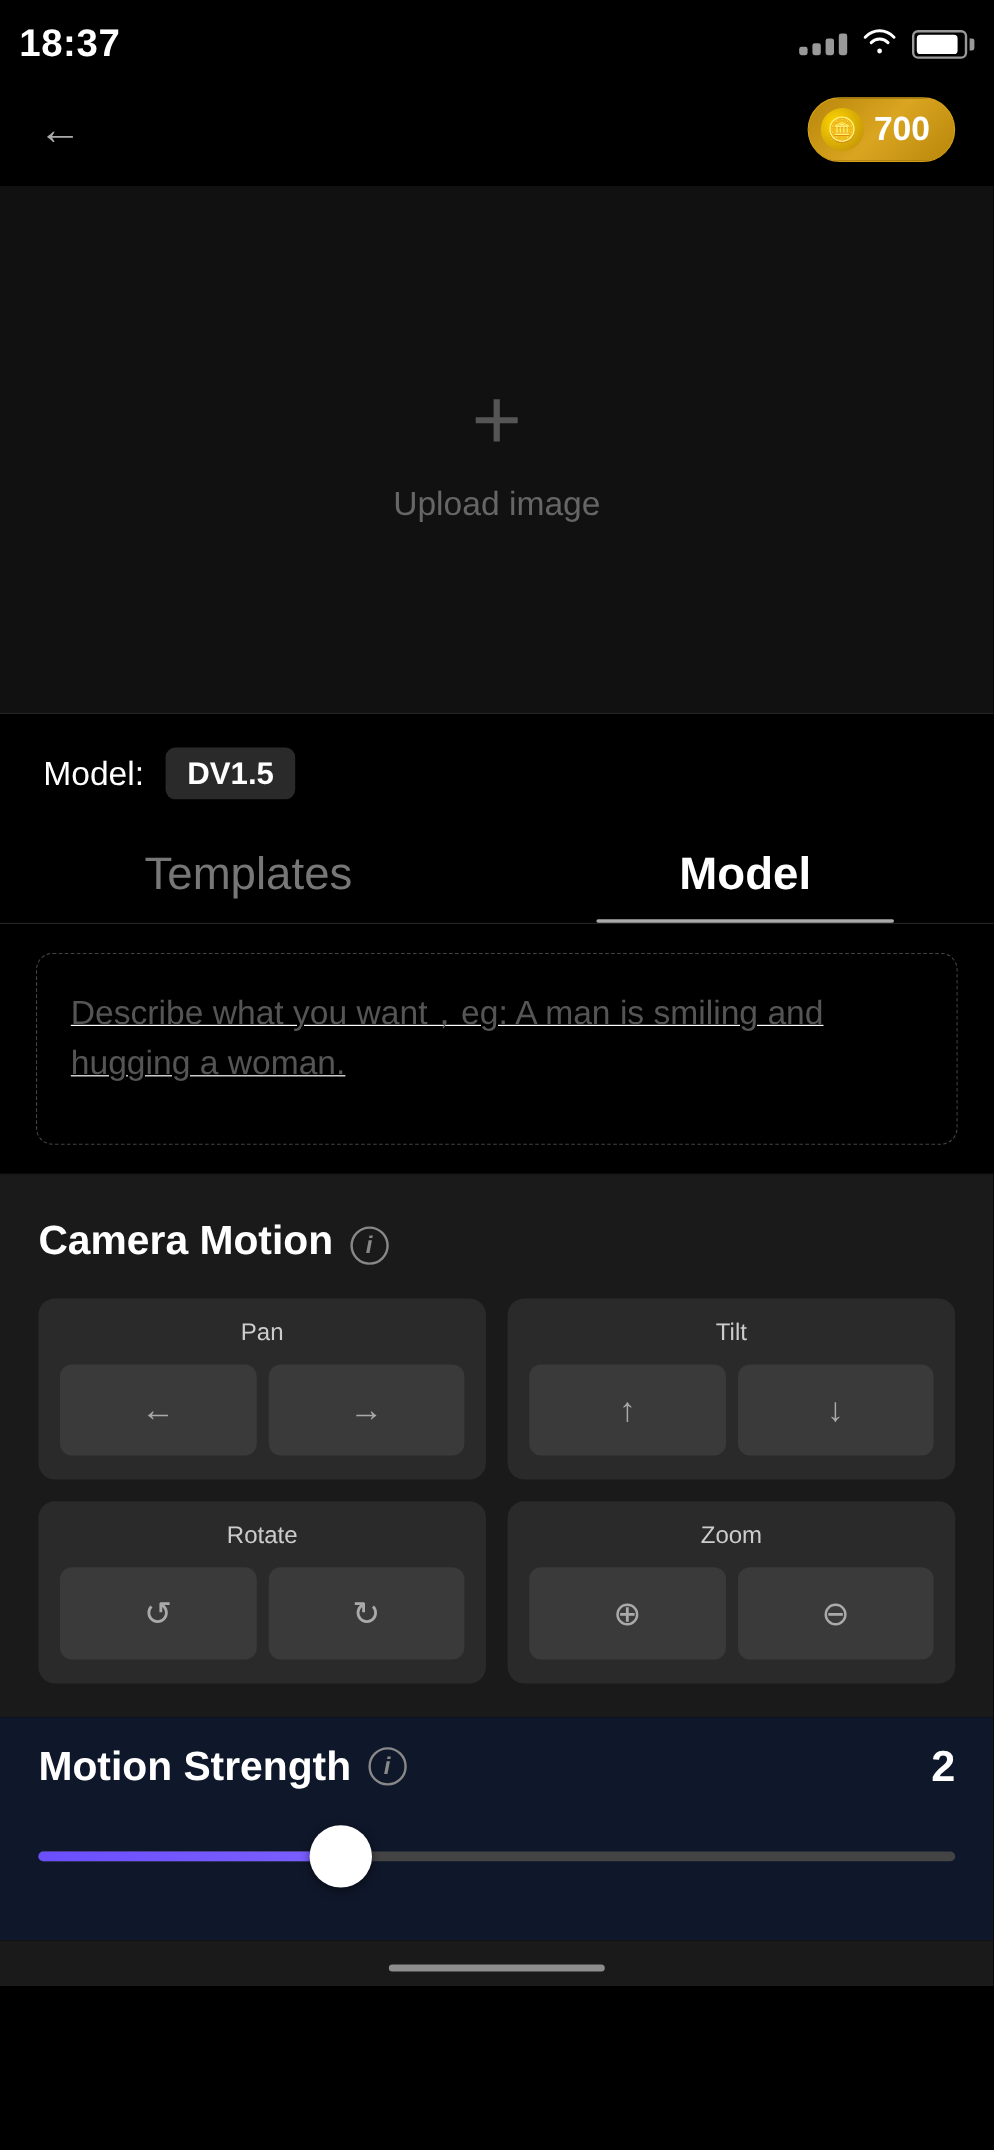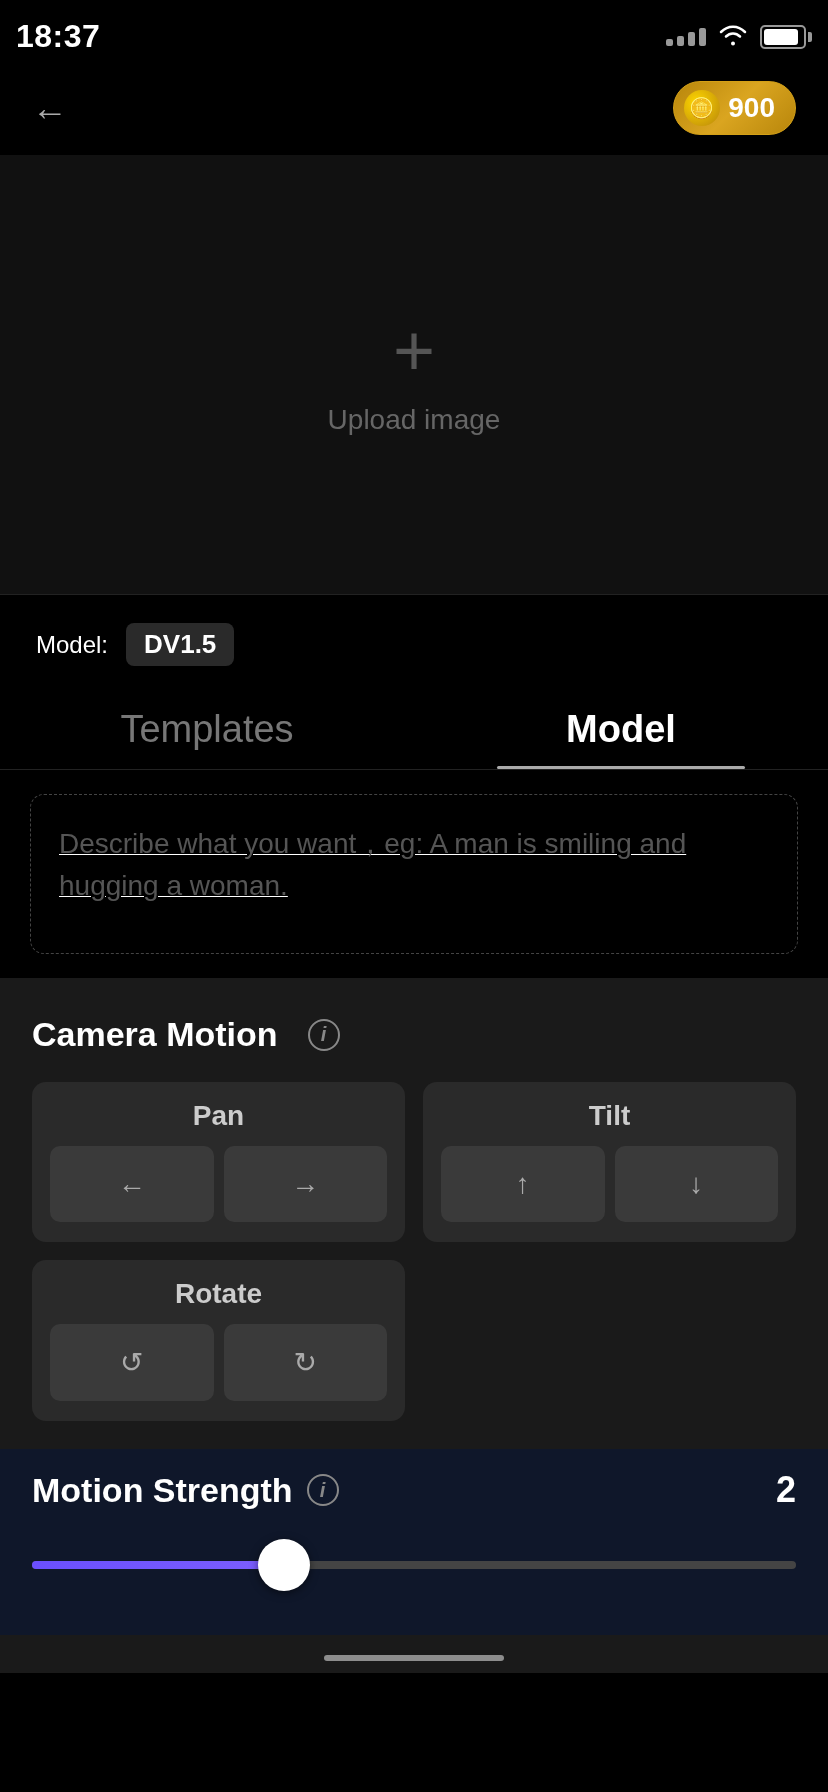--- a/index.html
+++ b/index.html
@@ -132,21 +132,21 @@
 
     
     .model-row {
       display: flex;
       align-items: center;
       gap: 18px;
       padding: 28px 36px 20px;
       background: #000;
     }
     .model-label {
-      font-size: 24px;
+      font-size: 28px;
       font-weight: 500;
       color: #fff;
     }
     .model-badge {
       background: #2a2a2a;
       border-radius: 8px;
       padding: 6px 18px;
       font-size: 26px;
       font-weight: 600;
       color: #fff;
@@ -201,22 +201,22 @@
       line-height: 1.5;
     }
 
     
     .camera-section {
       background: #1a1a1a;
       padding: 36px 32px 28px;
     }
     .section-header {
       display: flex;
-      align-items: center;
-      gap: 30px;
+      align-items: flex-end;
+      gap: 14px;
       margin-bottom: 28px;
     }
     .section-title {
       font-size: 34px;
       font-weight: 700;
       color: #fff;
     }
     .info-icon {
       width: 32px; height: 32px;
       border: 2px solid #888;
@@ -233,22 +233,22 @@
       display: grid;
       grid-template-columns: 1fr 1fr;
       gap: 18px;
     }
     .camera-control {
       background: #2a2a2a;
       border-radius: 14px;
       padding: 18px 18px 20px;
     }
     .control-title {
-      font-size: 28px;
-      font-weight: 700;
+      font-size: 20px;
+      font-weight: 400;
       color: #ccc;
       text-align: center;
       margin-bottom: 14px;
     }
     .control-buttons {
       display: flex;
       gap: 10px;
     }
     .ctrl-btn {
       flex: 1;
@@ -367,21 +367,21 @@
       </div>
       <div class="battery-tip"></div>
     </div>
   </div>
 </div>
 
 <div class="header">
   <button class="back-btn">←</button>
   <div class="coin-badge">
     <div class="coin-icon">🪙</div>
-    <span class="coin-count">900</span>
+    <span class="coin-count">700</span>
   </div>
 </div>
 
 <div class="upload-area">
   <div class="upload-plus">+</div>
   <div class="upload-label">Upload image</div>
 </div>
 
 <div class="model-row">
   <span class="model-label">Model:</span>
@@ -438,20 +438,31 @@
       <div class="control-buttons">
         <button class="ctrl-btn">
           <span>↺</span>
         </button>
         <button class="ctrl-btn">
           <span>↻</span>
         </button>
       </div>
     </div>
 
+    <div class="camera-control">
+      <div class="control-title">Zoom</div>
+      <div class="control-buttons">
+        <button class="ctrl-btn">
+          <span>⊕</span>
+        </button>
+        <button class="ctrl-btn">
+          <span>⊖</span>
+        </button>
+      </div>
+    </div>
   </div>
 </div>
 
 <div class="motion-section">
   <div class="motion-header">
     <div class="motion-left">
       <span class="motion-title">Motion Strength</span>
       <div class="info-icon">
         <span>i</span>
       </div>

